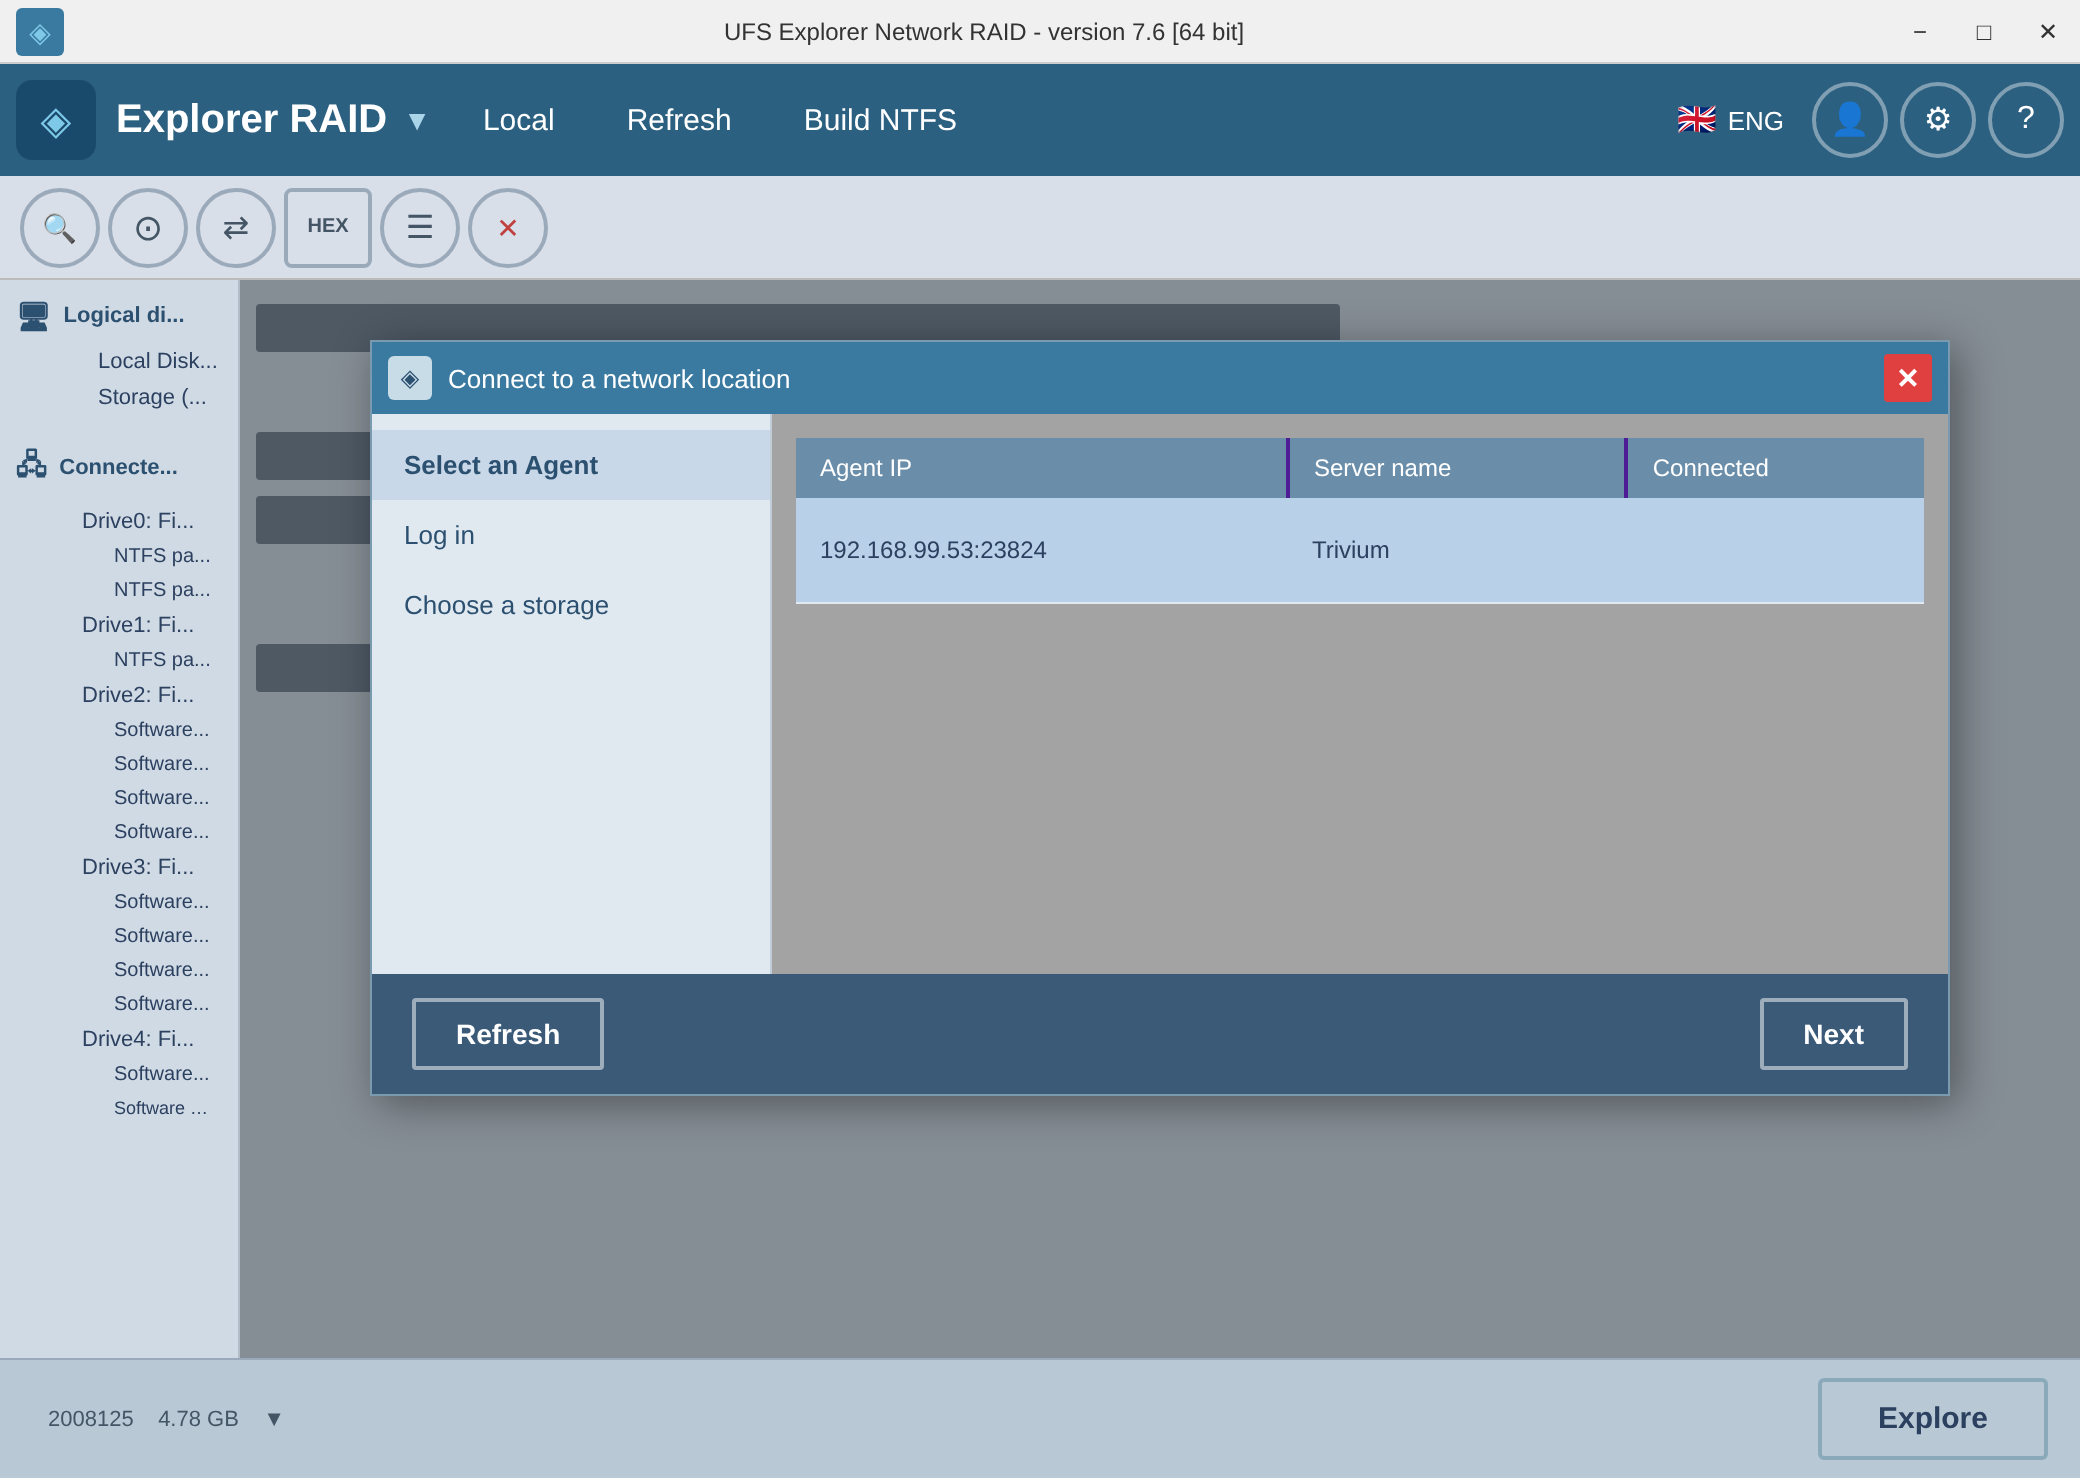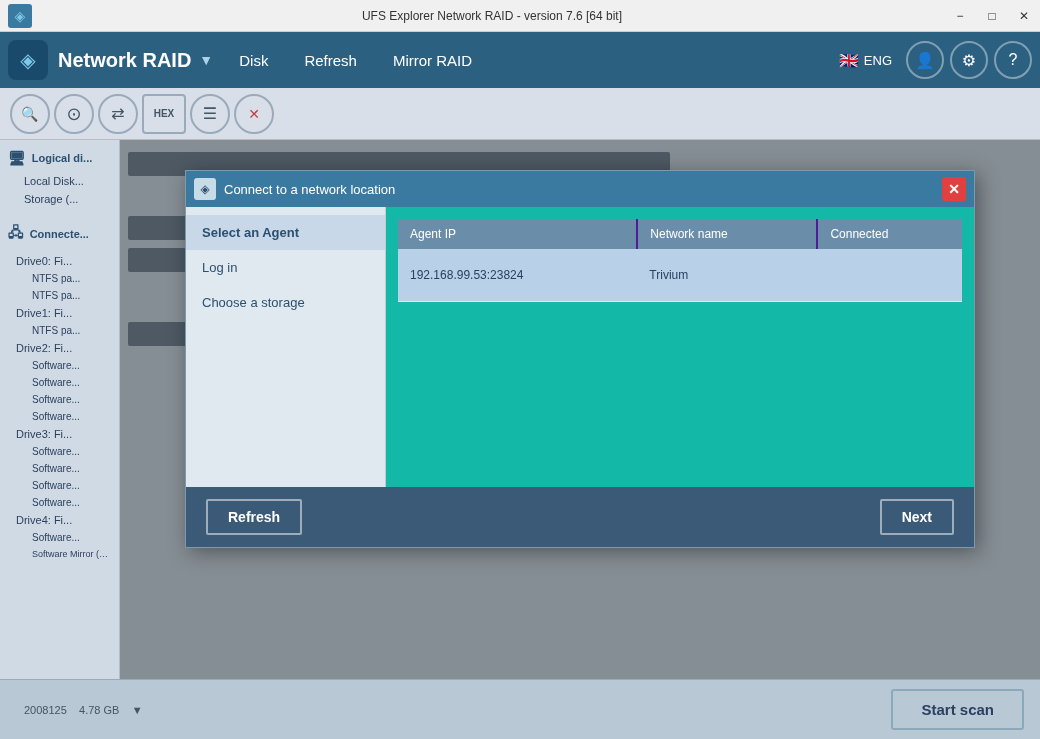--- a/index.html
+++ b/index.html
@@ -104,20 +104,21 @@
     .sidebar-section-header {
       display: flex; align-items: center; gap: 6px;
       padding: 6px 8px;
       font-size: 11px; font-weight: bold; color: #2c5070;
     }
     .sidebar-item {
       padding: 3px 8px 3px 16px;
       font-size: 11px; color: #2c4060;
       white-space: nowrap; overflow: hidden; text-overflow: ellipsis;
       cursor: pointer;
+      margin-left: 25px;
     }
     .sidebar-item.sub { padding-left: 24px; }
     .sidebar-item.sub2 { padding-left: 32px; font-size: 10px; }
 
     
     .right-panel {
       flex: 1;
       background: #c0ccd6;
       position: relative;
     }
@@ -192,21 +193,21 @@
       padding: 18px 24px;
     }
     .modal-header-text {
       color: #fff;
       font-size: 22px;
       font-weight: bold;
     }
 
     .modal-body {
       display: flex;
-      background: #14b8a6;
+      background: #a3a3a3;
       min-height: 280px;
     }
 
     .modal-sidebar {
       width: 200px;
       background: #e0e8f0;
       border-right: 1px solid #c0ccd8;
       padding: 8px 0;
     }
     .modal-sidebar-item {
@@ -290,26 +291,26 @@
     <button class="title-bar-btn">□</button>
     <button class="title-bar-btn close">✕</button>
   </div>
 </div>
 
 <div class="menu-bar">
   <div class="menu-logo">
     <div class="menu-logo-icon">
       <span style="color:#7ec8e8; font-size:20px;">◈</span>
     </div>
-    <span class="menu-logo-text">Network RAID</span>
+    <span class="menu-logo-text">Explorer RAID</span>
   </div>
   <span class="menu-arrow">▼</span>
-  <button class="menu-item">Disk</button>
+  <button class="menu-item">Local</button>
   <button class="menu-item">Refresh</button>
-  <button class="menu-item">Mirror RAID</button>
+  <button class="menu-item">Build NTFS</button>
   <div class="menu-right">
     <button class="lang-btn">
       <span class="flag">🇬🇧</span>
       <span>ENG</span>
     </button>
     <button class="icon-btn">👤</button>
     <button class="icon-btn">⚙</button>
     <button class="icon-btn">?</button>
   </div>
 </div>
@@ -388,21 +389,21 @@
             <div class="modal-sidebar-item">
               <span>Choose a storage</span>
             </div>
           </div>
 
           <div class="modal-main">
             <table class="agent-table">
               <thead>
                 <tr>
                   <th>Agent IP</th>
-                  <th>Network name</th>
+                  <th>Server name</th>
                   <th>Connected</th>
                 </tr>
               </thead>
               <tbody>
                 <tr class="selected">
                   <td>192.168.99.53:23824</td>
                   <td>Trivium</td>
                   <td></td>
                 </tr>
               </tbody>
@@ -418,14 +419,14 @@
     </div>
   </div>
 </div>
 
 <div class="bottom-bar">
   <div style="margin-right: auto; padding-left:8px; font-size:11px; color:#445566;">
     <span>2008125</span>&nbsp;&nbsp;&nbsp;
     <span>4.78 GB</span>&nbsp;&nbsp;&nbsp;
     <span>▼</span>
   </div>
-  <button class="bottom-action-btn">Start scan</button>
+  <button class="bottom-action-btn">Explore</button>
 </div>
 
 </body></html>

